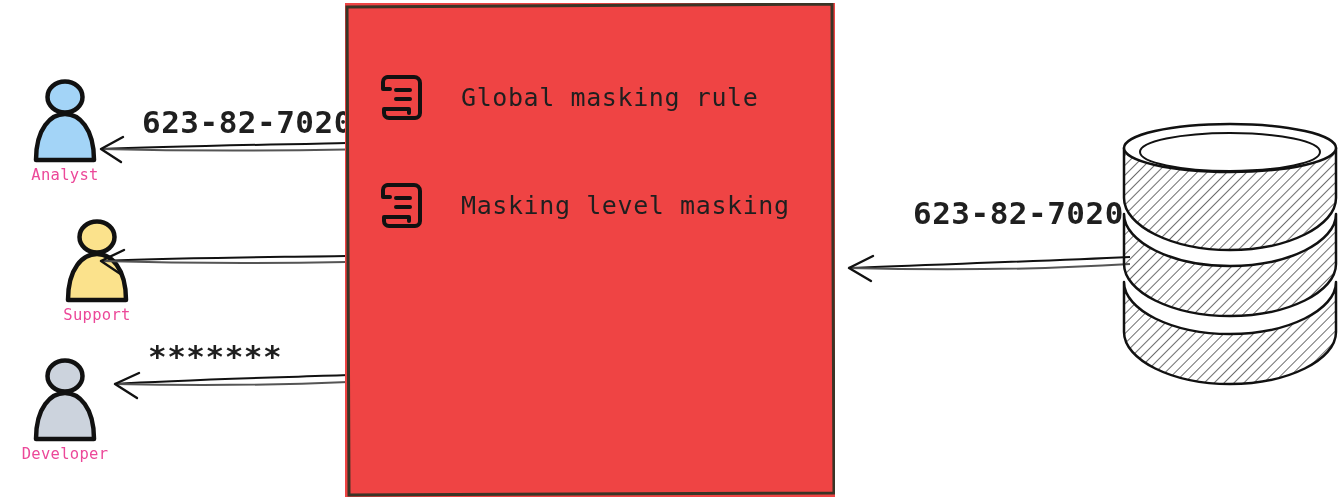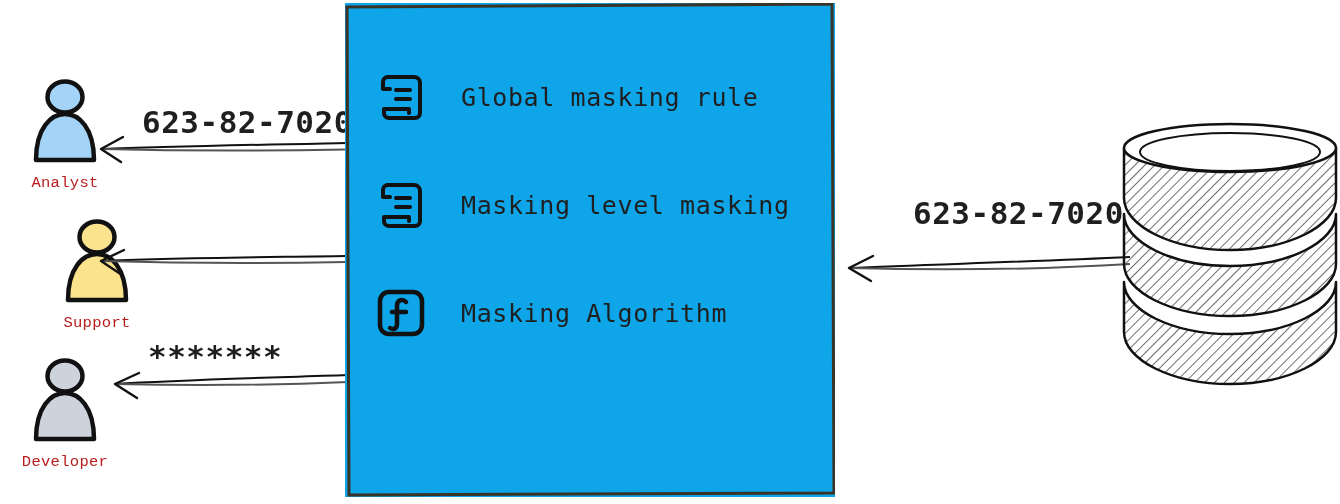--- a/index.html
+++ b/index.html
@@ -19,26 +19,25 @@
   .actor {
     position: absolute;
     left: 0;
     width: 130px;
     display: flex;
     flex-direction: column;
     align-items: center;
   }
   .actor-figure { width: 78px; height: 86px; display: block; }
   .actor-label {
-    margin-top: 10px;
+    margin-top: 2px;
     font-size: 15.5px;
     letter-spacing: 0.3px;
-    color: #b91c1c;
+    color: #ec4899;
     white-space: nowrap;
-    font-family: Liberation Mono, monospace;
   }
 
   #actor-analyst   { top: 78px; }
   #actor-support   { top: 218px; padding-left: 32px; }
   #actor-developer { top: 357px; }
 
   
   .flow {
     position: absolute;
     height: 70px;
@@ -62,21 +61,21 @@
   #flow-support   .flow-label { left: 48px; }
   #flow-developer .flow-label { left: 38px; }
 
   
   #policy-panel {
     position: absolute;
     left: 345px;
     top: 3px;
     width: 490px;
     height: 494px;
-    background: #0ea5e9;
+    background: #ef4444;
     box-sizing: border-box;
   }
   #policy-panel .panel-frame {
     position: absolute;
     inset: 0;
     width: 100%;
     height: 100%;
     pointer-events: none;
   }
   .policy-list {
@@ -196,28 +195,20 @@
 
     <div class="policy-row">
       <svg class="policy-icon" viewBox="0 0 56 56">
         <path d="M15 8 h26 a6 6 0 0 1 6 6 v30 a5 5 0 0 1 -5 5 h-26 a5 5 0 0 1 -5 -5 v-4 h25 v4" fill="none" stroke="#111" stroke-width="4" stroke-linejoin="round" stroke-linecap="round"></path>
         <path d="M15 8 a5 5 0 0 0 -5 5 v7 h7" fill="none" stroke="#111" stroke-width="4" stroke-linejoin="round" stroke-linecap="round"></path>
         <path d="M23 21 h14 M23 30 h14" fill="none" stroke="#111" stroke-width="4" stroke-linecap="round"></path>
       </svg>
       <div class="policy-text">Masking level masking</div>
     </div>
 
-    <div class="policy-row">
-      <svg class="policy-icon" viewBox="0 0 56 56">
-        <rect x="7" y="7" width="42" height="42" rx="9" fill="none" stroke="#111" stroke-width="4.5"></rect>
-        <path d="M33 17 c-3 -3 -9 -3 -9 4 v18 c0 5 -4 6 -7 4" fill="none" stroke="#111" stroke-width="4.5" stroke-linecap="round"></path>
-        <path d="M19 27 h14" fill="none" stroke="#111" stroke-width="4.5" stroke-linecap="round"></path>
-      </svg>
-      <div class="policy-text">Masking Algorithm</div>
-    </div>
 
 
   </div>
 </div>
 
 <div class="flow" id="flow-source">
   <div class="flow-label">623-82-7020</div>
   <svg class="flow-arrow" width="288" height="34" viewBox="0 0 288 34">
     <path d="M4 17 C80 13.5 180 11 285 6" fill="none" stroke="#111" stroke-width="2"></path>
     <path d="M4 17 C80 19 180 19.5 285 13" fill="none" stroke="#555" stroke-width="2"></path>

